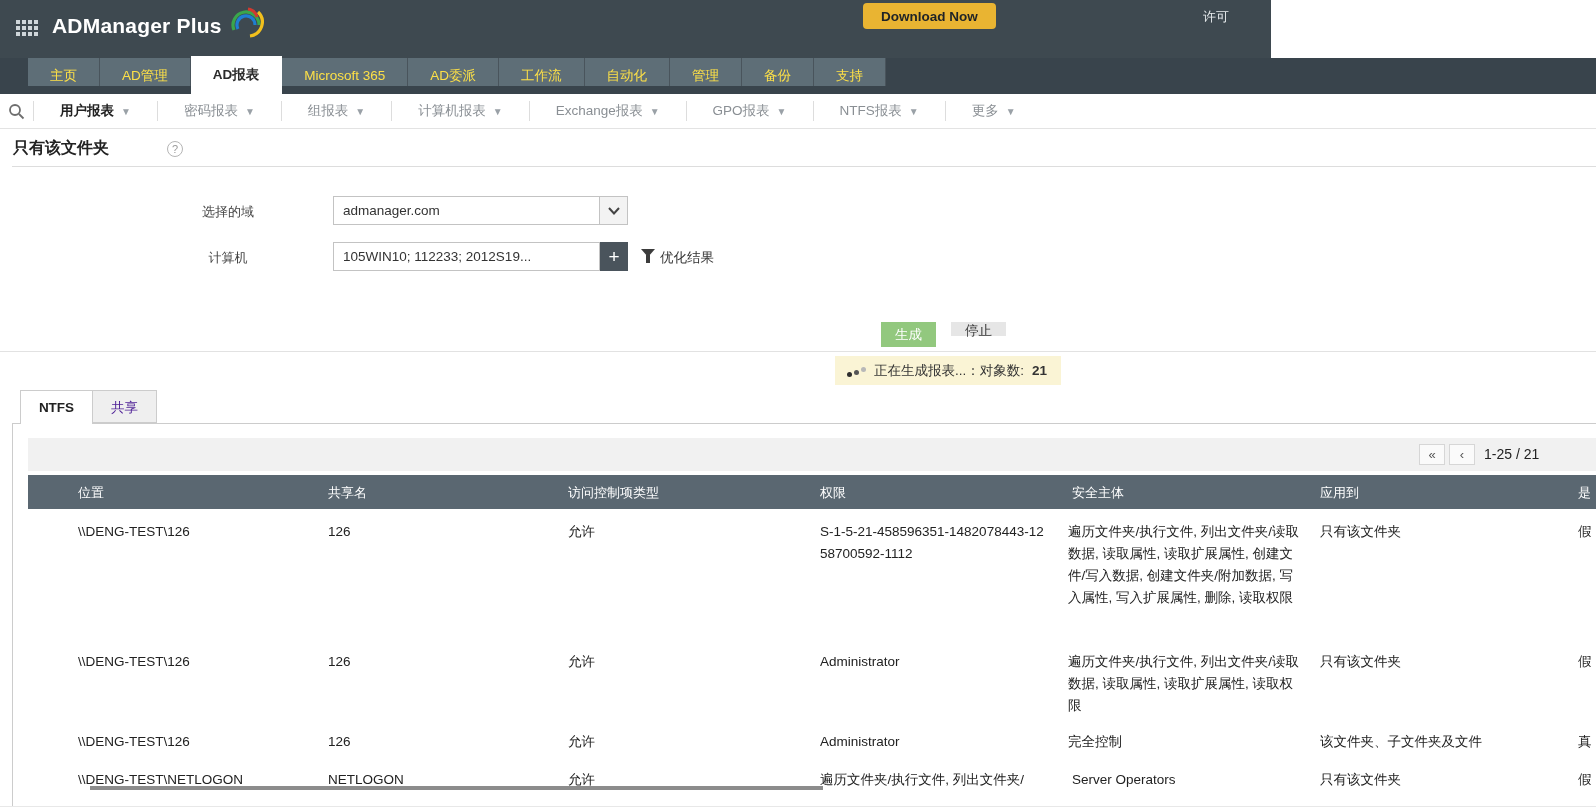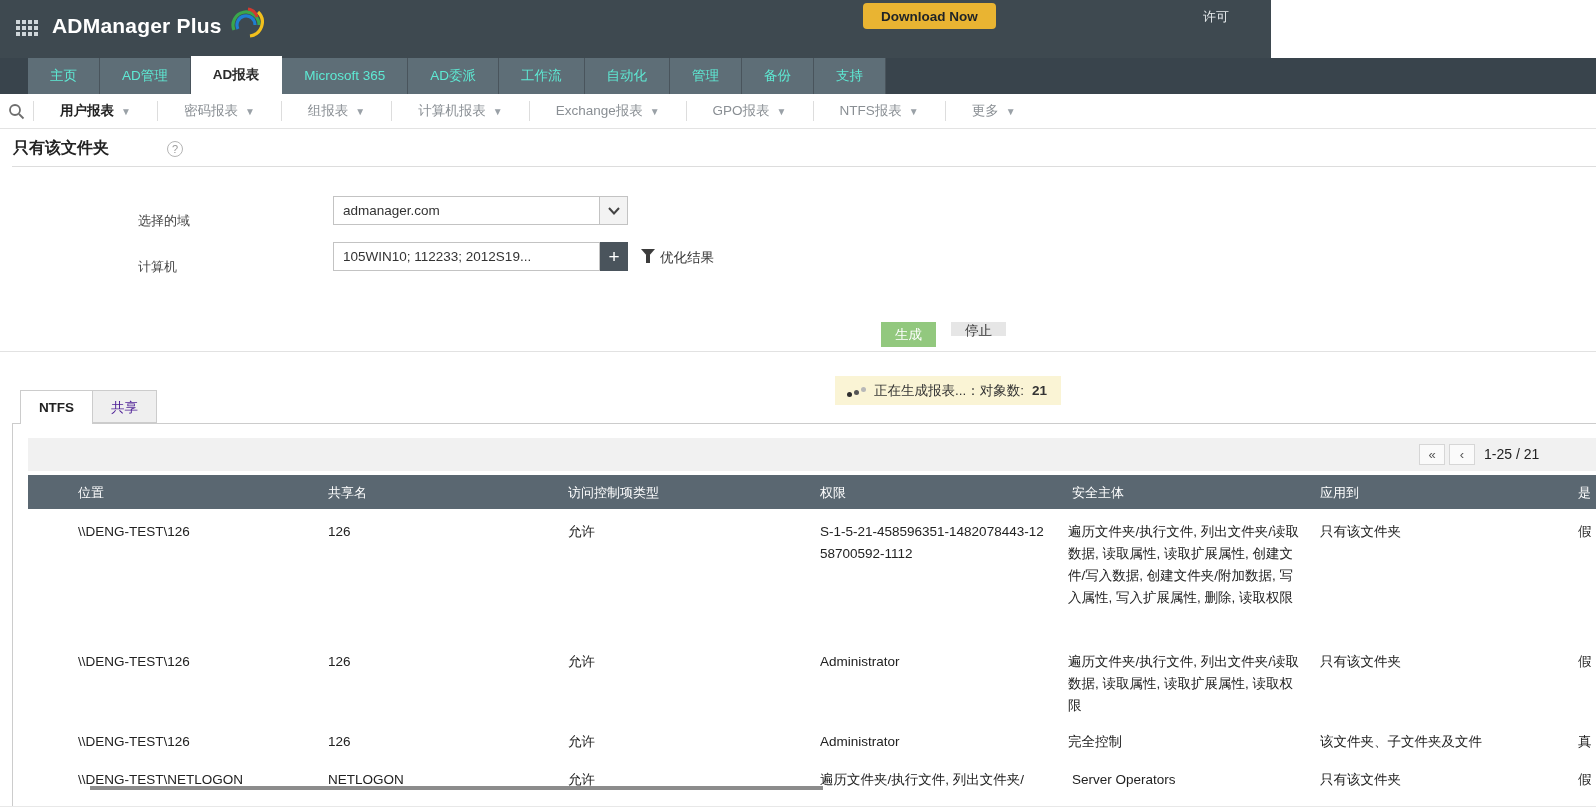--- a/index.html
+++ b/index.html
@@ -15,21 +15,21 @@
   .logo { position:absolute; left:52px; top:14px; color:#fff; font-size:21px; font-weight:bold; letter-spacing:.2px; }
   .swoosh { position:absolute; left:228px; top:4px; }
   .download-btn { position:absolute; left:863px; top:3px; height:26px; padding:0 18px;
     background:#e9b432; color:#1f2327; font-size:13.5px; font-weight:bold; border:none;
     border-radius:4px; cursor:pointer; }
   .license { position:absolute; right:42px; top:8px; color:#e8ecee; font-size:13px; cursor:pointer; }
 
   
   .main-nav { position:absolute; left:0; top:58px; width:1596px; height:36px; background:#39444c; }
   .main-nav ul { list-style:none; display:flex; margin-left:28px; height:36px; }
-  .main-nav li { background:#5e6e77; color:#5eead4; font-size:13.5px; height:36px; line-height:36px;
+  .main-nav li { background:#5e6e77; color:#fde047; font-size:13.5px; height:28px; line-height:36px;
     padding:0 22px; border-right:1px solid #49545c; cursor:pointer; white-space:nowrap; }
   .main-nav li.active { background:#fff; color:#2b2b2b; font-weight:bold;
     height:40px; line-height:38px; margin-top:-2px; position:relative; z-index:3; border-right:1px solid #fff; }
 
   
   .report-nav { position:absolute; left:0; top:94px; width:1596px; height:35px; background:#fff;
     border-bottom:1px solid #e3e3e3; display:flex; align-items:center; }
   .search-btn { width:34px; height:20px; display:flex; align-items:center; justify-content:center;
     border-right:1px solid #ddd; cursor:pointer; }
   .report-item { display:flex; align-items:center; gap:7px; padding:0 26px; height:20px;
@@ -38,21 +38,21 @@
   .report-item.active { color:#222; font-weight:bold; }
   .caret { font-size:10px; color:#9aa1a7; }
 
   
   .page-title { position:absolute; left:13px; top:138px; font-size:16px; font-weight:bold; color:#222; }
   .help-icon { position:absolute; left:167px; top:141px; width:16px; height:16px; border:1px solid #b5b5b5;
     border-radius:50%; color:#9a9a9a; font-size:11px; text-align:center; line-height:14px; cursor:pointer; }
   .divider1 { position:absolute; left:12px; right:0; top:166px; border-top:1px solid #ddd; }
 
   
-  .form-label { position:absolute; width:180px; text-align:left; font-size:13px; color:#444;margin-top:9px; }
+  .form-label { position:absolute; width:180px; text-align:center; font-size:13px; color:#444; }
   .lbl-domain { left:138px; top:203px; }
   .lbl-computer { left:138px; top:249px; }
   .select-box { position:absolute; left:333px; top:196px; width:295px; height:29px;
     border:1px solid #c3c3c3; background:#fff; display:flex; cursor:pointer; }
   .select-box .sel-text { flex:1; font-size:13.5px; color:#333; line-height:27px; padding-left:9px; }
   .select-box .sel-btn { width:28px; border-left:1px solid #c3c3c3; background:#f3f3f3;
     display:flex; align-items:center; justify-content:center; }
   .input-box { position:absolute; left:333px; top:242px; width:267px; height:29px;
     border:1px solid #c3c3c3; background:#fff; font-size:13.5px; color:#333; padding:0 9px; }
   .add-btn { position:absolute; left:600px; top:242px; width:28px; height:29px; background:#4a545c;
@@ -61,21 +61,21 @@
     border-left:7px solid transparent; border-right:7px solid transparent; border-top:8px solid #3c3c3c; }
   .funnel::after { content:""; position:absolute; left:-2px; top:-2px; width:4px; height:8px; background:#3c3c3c; }
   .refine-label { position:absolute; left:660px; top:249px; font-size:13.5px; color:#333; cursor:pointer; }
 
   
   .btn-generate { position:absolute; left:881px; top:322px; width:55px; height:25px; background:#92c87e;
     color:#fff; font-size:13.5px; border:none; cursor:pointer; }
   .btn-stop { position:absolute; left:951px; top:322px; width:55px; height:14px; background:#e6e6e6;
     color:#333; font-size:13.5px; border:none; cursor:pointer; }
   .divider2 { position:absolute; left:0; right:0; top:351px; border-top:1px solid #e2e2e2; }
-  .status-box { position:absolute; left:835px; top:376px; height:29px; background:#faf4d5;
+  .status-box { position:absolute; left:835px; top:356px; height:29px; background:#faf4d5;
     display:flex; align-items:center; padding:0 14px 0 12px; font-size:13.5px; color:#333; gap:8px; }
   .spinner { display:flex; align-items:flex-end; gap:2px; }
   .spinner i { width:5px; height:5px; border-radius:50%; display:block; }
   .spinner i:nth-child(1){ background:#2e2e2e; margin-bottom:-2px; }
   .spinner i:nth-child(2){ background:#555; }
   .spinner i:nth-child(3){ background:#b8b8b8; margin-bottom:3px; }
   .status-count { font-weight:bold; }
 
   
   .rtab { position:absolute; top:390px; height:33px; font-size:13.5px; text-align:center;

